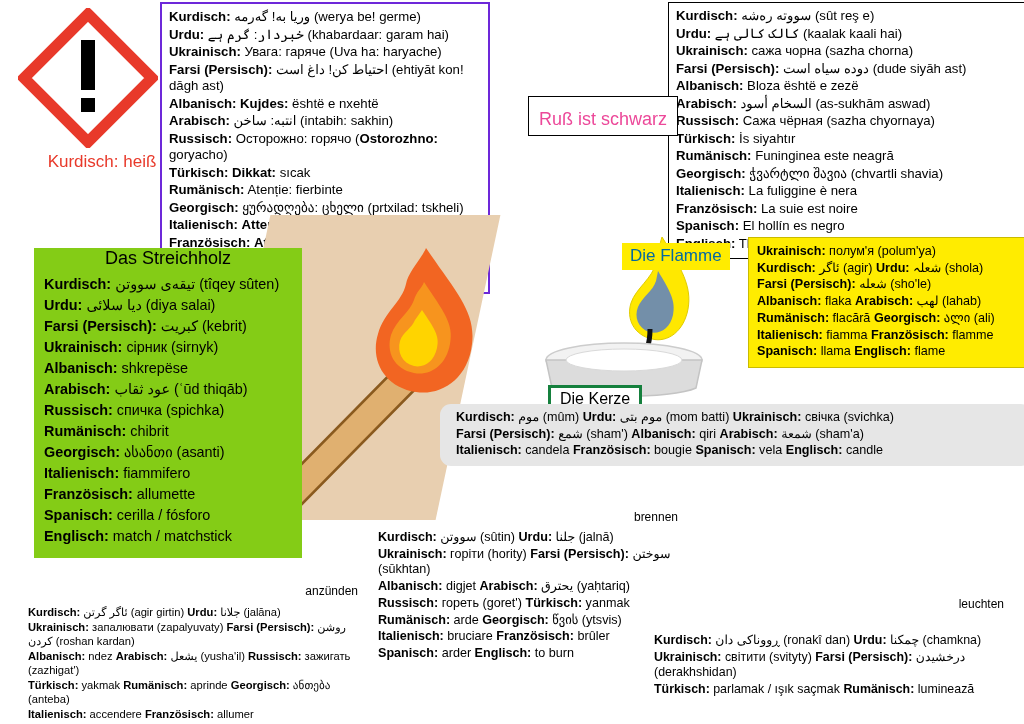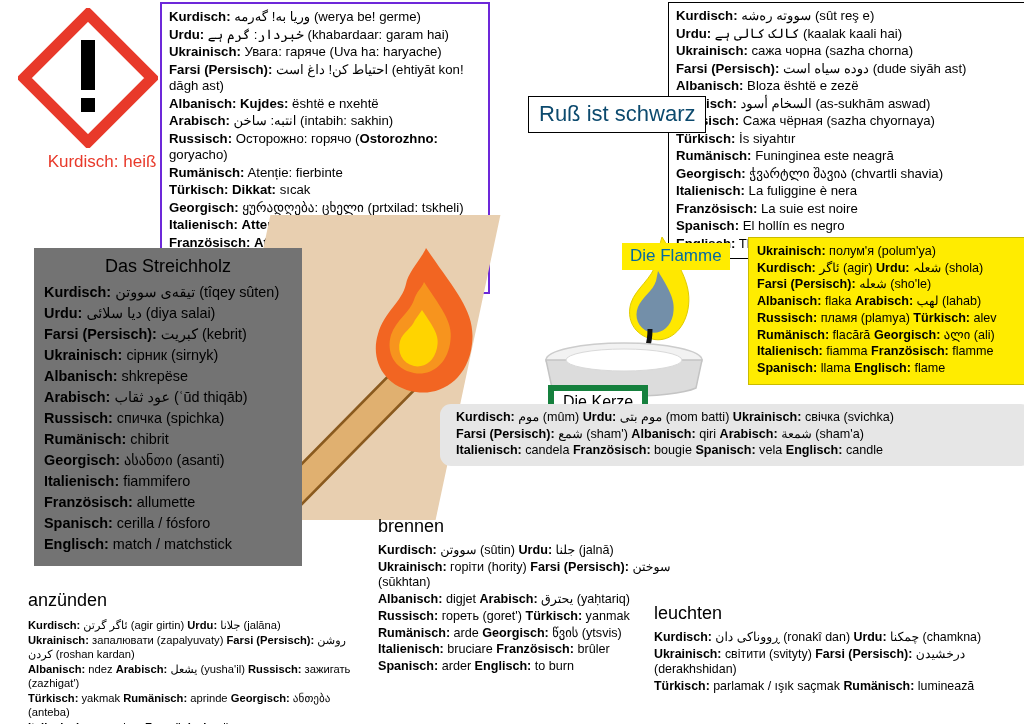--- a/index.html
+++ b/index.html
@@ -58,30 +58,30 @@
     left: 668px; top: 2px; width: 352px;
     border: 1px solid #000;
     background: #ffffff;
     padding: 5px 7px;
     font-size: 13.2px;
   }
   .label-soot {
     left: 528px; top: 96px;
     border: 1px solid #000;
     background: #ffffff;
-    padding: 4px 10px 5px 10px;
-    font-size: 22px;
-    color: #0c4a6e;
+    padding: 12px 10px 5px 10px;
+    font-size: 18px;
+    color: #ec4899;
   }
 
   
   .box-match {
     left: 34px; top: 248px; width: 248px;
-    background: #737373;
-    padding: 8px 10px 10px 10px;
+    background: #84cc16;
+    padding: 0 10px 10px 10px;
     font-size: 14.4px;
   }
   .box-match .title {
     font-size: 18px;
     text-align: center;
     margin: 0 0 6px 0;
     font-weight: normal;
   }
   .box-match .entry { margin-bottom: 3px; }
 
@@ -104,47 +104,47 @@
     left: 748px; top: 237px; width: 268px;
     background: #ffec00;
     border: 1px solid #c9bb00;
     padding: 6px 8px;
     font-size: 12.6px;
   }
 
   
   .label-candle {
     left: 548px; top: 385px;
-    border: 6px solid #15803d;
+    border: 3px solid #15803d;
     background: #ffffff;
     padding: 2px 9px 3px 9px;
     font-size: 16px;
   }
   .box-candle {
     left: 440px; top: 404px; width: 560px;
     background: #e6e6e6;
     padding: 6px 16px;
     font-size: 12.6px;
     border-radius: 11px;
   }
 
   
   .verb-title {
-    font-size: 18px;
+    font-size: 12px;
     color: #000;
-    text-align: left;
+    text-align: right;
   }
   .box-burn { left: 378px; top: 498px; width: 300px; font-size: 12.6px; }
   .box-burn .verb-title { margin-bottom: 6px; }
 
   .box-ignite { left: 28px; top: 572px; width: 330px; font-size: 11.2px; }
   .box-ignite .verb-title { margin-bottom: 7px; }
 
   .box-shine { left: 654px; top: 585px; width: 350px; font-size: 12.4px; }
-  .box-shine .verb-title { margin-bottom: 6px; }
+  .box-shine .verb-title { margin-bottom: 22px; }
 
   
   .illus { pointer-events: none; }
 </style>
 </head>
 <body>
 
 <div class="page">
 
   <div class="abs hazard">
@@ -157,22 +157,22 @@
   </div>
 
   <div class="abs box-hot">
     <p class="entry"><b>Kurdisch:</b> وریا به‌! گه‌رمه‌ (werya be! germe)</p>
     <p class="entry"><b>Urdu:</b> خبردار: گرم ہے (khabardaar: garam hai)</p>
     <p class="entry"><b>Ukrainisch:</b> Увага: гаряче (Uva ha: haryache)</p>
     <p class="entry"><b>Farsi (Persisch):</b> احتیاط کن! داغ است (ehtiyāt kon! dāgh ast)</p>
     <p class="entry"><b>Albanisch:</b> <b>Kujdes:</b> është e nxehtë</p>
     <p class="entry"><b>Arabisch:</b> انتبه: ساخن (intabih: sakhin)</p>
     <p class="entry"><b>Russisch:</b> Осторожно: горячо (<b>Ostorozhno:</b> goryacho)</p>
+    <p class="entry"><b>Türkisch:</b> <b>Dikkat:</b> sıcak</p>
     <p class="entry"><b>Rumänisch:</b> Atenție: fierbinte</p>
-    <p class="entry"><b>Türkisch:</b> <b>Dikkat:</b> sıcak</p>
     <p class="entry"><b>Georgisch:</b> ყურადღება: ცხელი (prtxilad: tskheli)</p>
     <p class="entry"><b>Italienisch:</b> <b>Attenzione:</b> caldo</p>
     <p class="entry"><b>Französisch:</b> <b>Attention:</b> chaud</p>
     <p class="entry"><b>Spanisch:</b> Atención: caliente</p>
     <p class="entry"><b>Englisch:</b> <b>Caution:</b> hot</p>
   </div>
 
   <div class="abs box-soot">
     <p class="entry"><b>Kurdisch:</b> سووته‌ ره‌شه‌ (sût reş e)</p>
     <p class="entry"><b>Urdu:</b> کالک کالی ہے (kaalak kaali hai)</p>
@@ -241,21 +241,20 @@
       <ellipse cx="124" cy="135" rx="58" ry="11" fill="#ffffff" stroke="#d9d9d9" stroke-width="1"></ellipse>
     </g>
   </svg>
 
   <div class="abs label-flame">Die Flamme</div>
   <div class="abs box-flame">
     <p class="entry"><b>Ukrainisch:</b> полум'я (polum'ya)</p>
     <p class="entry"><b>Kurdisch:</b> ئاگر (agir) <b>Urdu:</b> شعلہ (shola)</p>
     <p class="entry"><b>Farsi (Persisch):</b> شعله (sho'le)</p>
     <p class="entry"><b>Albanisch:</b> flaka <b>Arabisch:</b> لهب (lahab)</p>
-    <p class="entry"><b>Russisch:</b> пламя (plamya) <b>Türkisch:</b> alev</p>
     <p class="entry"><b>Rumänisch:</b> flacără <b>Georgisch:</b> ალი (ali)</p>
     <p class="entry"><b>Italienisch:</b> fiamma <b>Französisch:</b> flamme</p>
     <p class="entry"><b>Spanisch:</b> llama <b>Englisch:</b> flame</p>
   </div>
 
   <div class="abs label-candle">Die Kerze</div>
   <div class="abs box-candle">
     <p class="entry"><b>Kurdisch:</b> موم (mûm) <b>Urdu:</b> موم بتی (mom batti) <b>Ukrainisch:</b> свічка (svichka)</p>
     <p class="entry"><b>Farsi (Persisch):</b> شمع (sham') <b>Albanisch:</b> qiri <b>Arabisch:</b> شمعة (sham'a)</p>
     <p class="entry"><b>Italienisch:</b> candela <b>Französisch:</b> bougie <b>Spanisch:</b> vela <b>Englisch:</b> candle</p>

